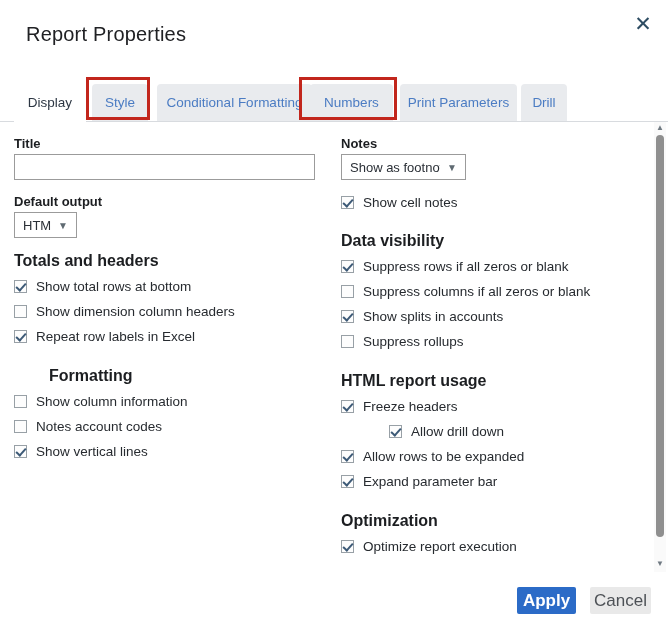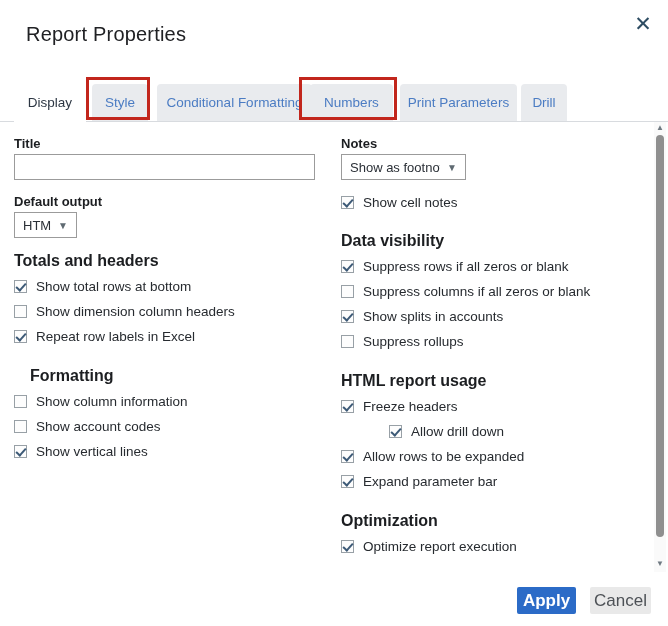--- a/index.html
+++ b/index.html
@@ -226,28 +226,28 @@
   </div>
   <div class="cb-row" style="left:14px;top:303px;">
     <span class="checkbox"></span>
     <span class="cb-label">Show dimension column headers</span>
   </div>
   <div class="cb-row" style="left:14px;top:328px;">
     <span class="checkbox checked"></span>
     <span class="cb-label">Repeat row labels in Excel</span>
   </div>
 
-  <div class="section-heading" style="left:3px;top:367px;padding-left:27px;">Formatting</div>
+  <div class="section-heading" style="left:22px;top:367px;padding-left:27px;">Formatting</div>
   <div class="cb-row" style="left:14px;top:393px;">
     <span class="checkbox"></span>
     <span class="cb-label">Show column information</span>
   </div>
   <div class="cb-row" style="left:14px;top:418px;">
     <span class="checkbox"></span>
-    <span class="cb-label">Show account codes</span>
+    <span class="cb-label">Notes account codes</span>
   </div>
   <div class="cb-row" style="left:14px;top:443px;">
     <span class="checkbox checked"></span>
     <span class="cb-label">Show vertical lines</span>
   </div>
 
   <div class="field-label" style="left:341px;top:136px;">Notes</div>
   <div class="select-box" style="left:341px;top:154px;width:125px;">
     <span class="sel-value">Show as footnot...</span>
     <span class="arrow">▼</span>

